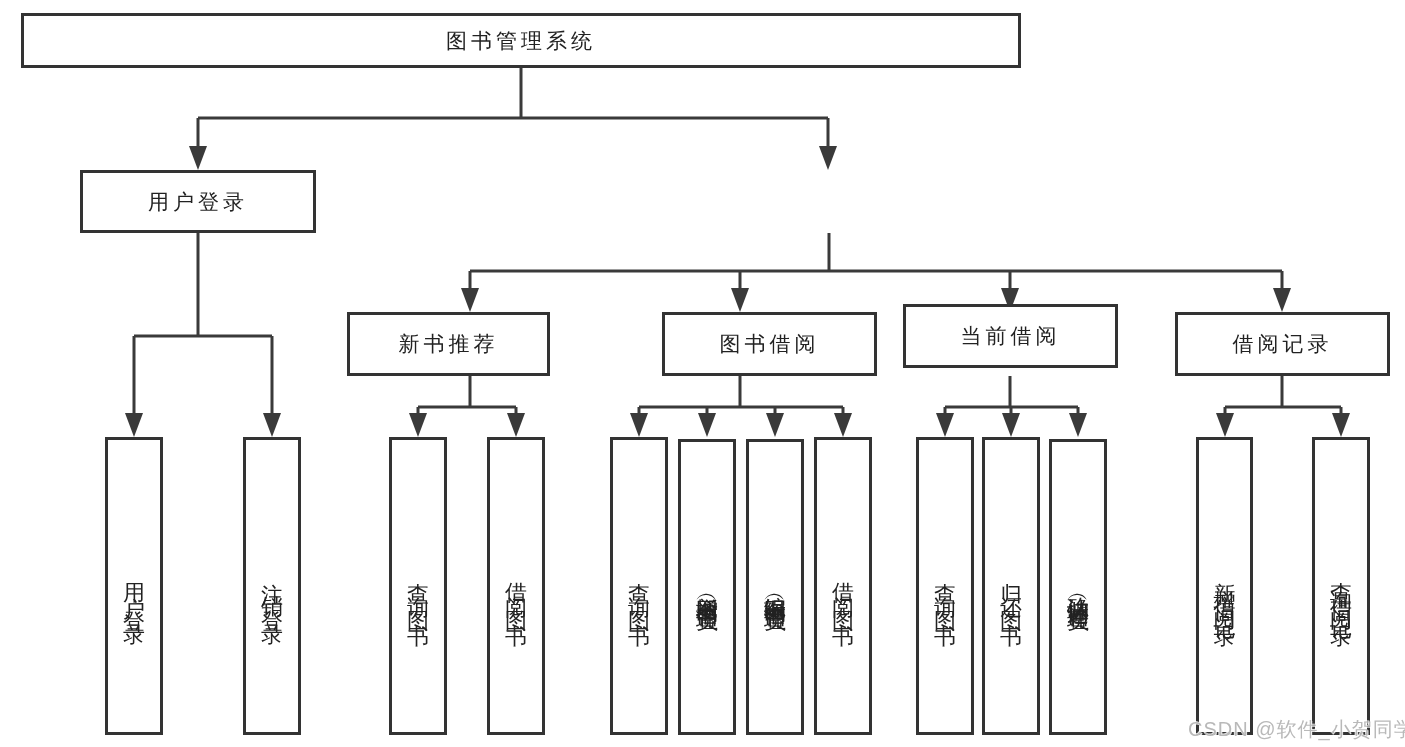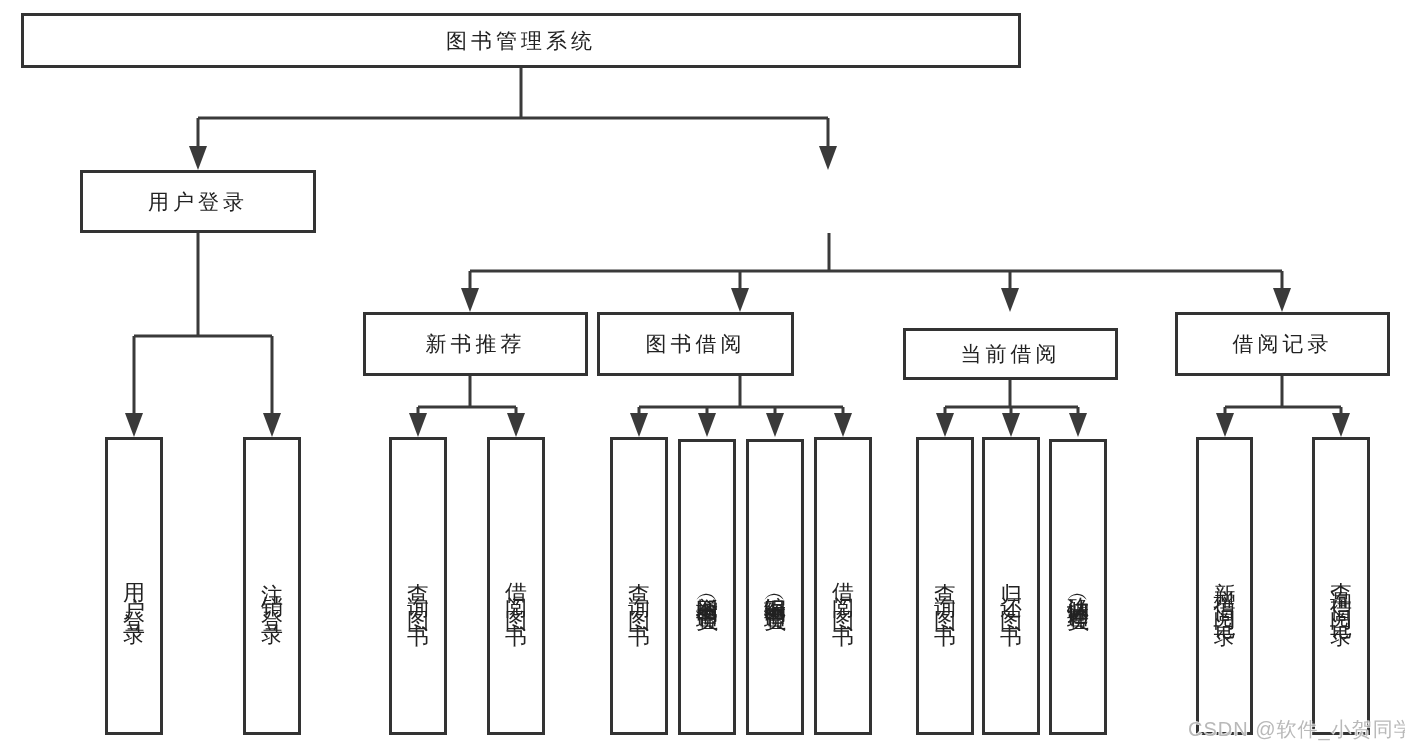--- a/index.html
+++ b/index.html
@@ -106,23 +106,23 @@
       <polygon points="1069,413 1087,413 1078,437"></polygon>
       <polygon points="1216,413 1234,413 1225,437"></polygon>
       <polygon points="1332,413 1350,413 1341,437"></polygon>
     </g>
   </svg>
 
   <div class="box hbox" style="left:21px; top:13px; width:1000px; height:55px">图书管理系统</div>
 
   <div class="box hbox" style="left:80px; top:170px; width:236px; height:63px">用户登录</div>
 
-  <div class="box hbox" style="left:363px; top:312px; width:225px; height:64px">新书推荐</div>
-  <div class="box hbox" style="left:597px; top:312px; width:197px; height:64px">图书借阅</div>
-  <div class="box hbox" style="left:903px; top:328px; width:215px; height:52px">当前借阅</div>
+  <div class="box hbox" style="left:347px; top:312px; width:203px; height:64px">新书推荐</div>
+  <div class="box hbox" style="left:662px; top:312px; width:215px; height:64px">图书借阅</div>
+  <div class="box hbox" style="left:903px; top:304px; width:215px; height:64px">当前借阅</div>
   <div class="box hbox" style="left:1175px; top:312px; width:215px; height:64px">借阅记录</div>
 
   <div class="box vbox sp4" style="left:105px; top:437px; width:58px; height:298px">用户登录</div>
   <div class="box vbox sp4" style="left:243px; top:437px; width:58px; height:298px">注销登录</div>
 
   <div class="box vbox sp4" style="left:389px; top:437px; width:58px; height:298px">查询图书</div>
   <div class="box vbox sp4" style="left:487px; top:437px; width:58px; height:298px">借阅图书</div>
 
   <div class="box vbox sp4" style="left:610px; top:437px; width:58px; height:298px">查询图书</div>
   <div class="box vbox sp9" style="left:678px; top:439px; width:58px; height:296px">新增图书（管理员）</div>

